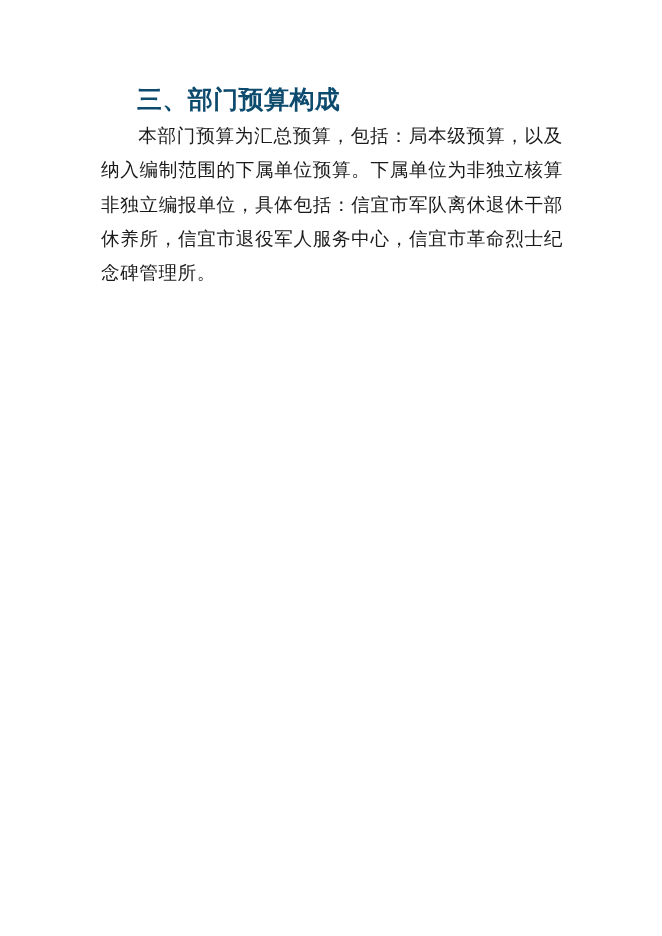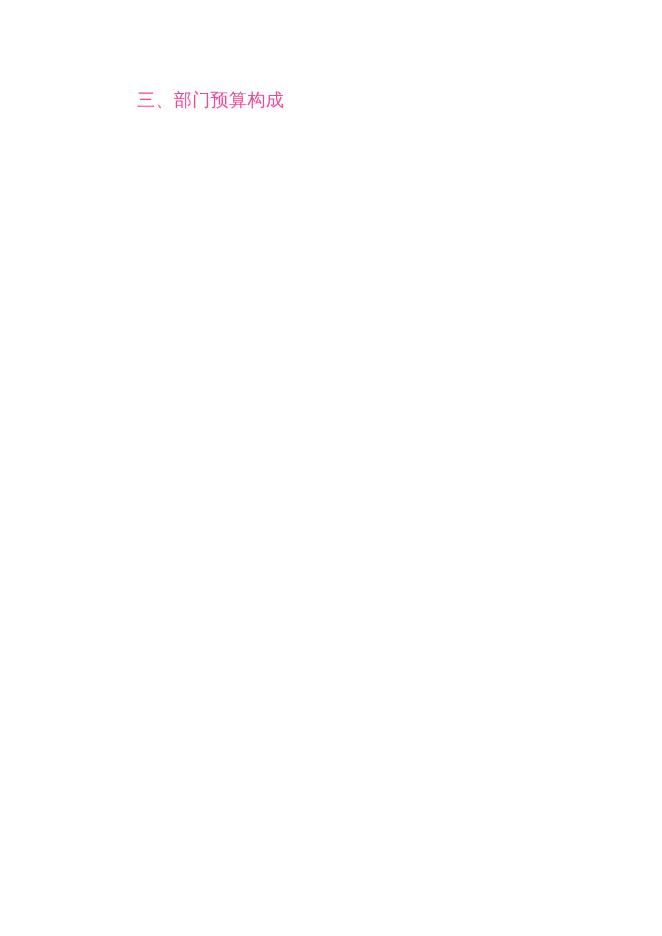--- a/index.html
+++ b/index.html
@@ -29,25 +29,26 @@
       text-indent: 2em;
       text-align: justify;
     }
     .para.numbered {
       text-indent: 2em;
     }
     .heading {
       margin: 0;
       padding-left: 36px;
       font-family: "DejaVu Sans", "Liberation Sans", sans-serif;
-      font-weight: normal;
-      font-size: 18px;
+      font-weight: bold;
+      font-size: 25px;
       line-height: 38px;
       letter-spacing: 0.4px;
-      color: #ec4899;
+      color: #0c4a6e;
     }
   </style>
 </head>
 <body>
 
 <div class="page">
   <h2 class="heading">三、部门预算构成</h2>
+  <p class="para">本部门预算为汇总预算，包括：局本级预算，以及纳入编制范围的下属单位预算。下属单位为非独立核算非独立编报单位，具体包括：信宜市军队离休退休干部休养所，信宜市退役军人服务中心，信宜市革命烈士纪念碑管理所。</p>
 </div>
 
 </body></html>

